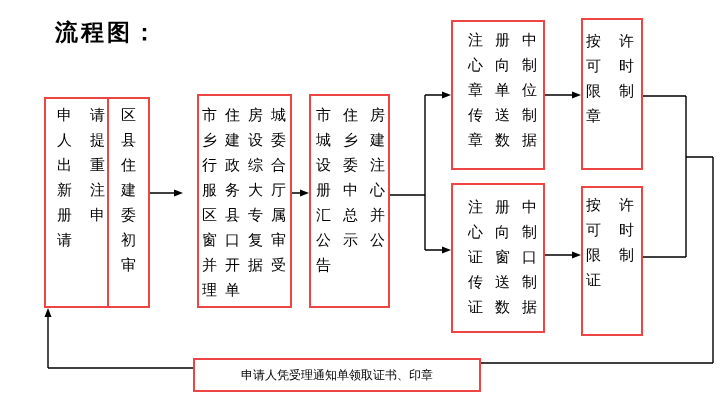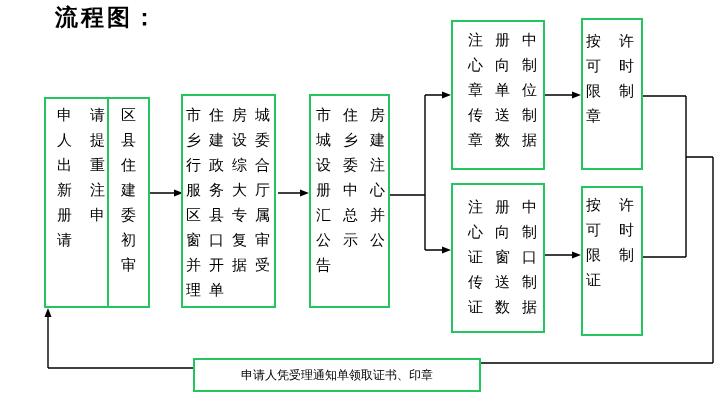--- a/index.html
+++ b/index.html
@@ -1,25 +1,25 @@
 <!DOCTYPE html>
 <html><head>
 <meta charset="utf-8">
 <style>
   html,body{margin:0;padding:0;background:#ffffff;}
   .stage{position:relative;width:725px;height:402px;background:#ffffff;overflow:hidden;
          font-family:"Liberation Serif","DejaVu Serif",serif;color:#000;}
-  .title{position:absolute;left:55px;top:2px;font-size:23px;font-weight:bold;
+  .title{position:absolute;left:55px;top:17px;font-size:23px;font-weight:bold;
          letter-spacing:3px;font-family:"Liberation Sans","DejaVu Sans",sans-serif;}
   svg.wires{position:absolute;left:0;top:0;width:725px;height:402px;}
-  .box{position:absolute;box-sizing:border-box;border:2px solid #22c55e;background:#fff;
+  .box{position:absolute;box-sizing:border-box;border:2px solid #ef4444;background:#fff;
        font-size:15px;line-height:25px;white-space:pre;overflow:hidden;}
   .b1{left:5px;  top:97px; width:74px;height:211px;padding:4px 16px 0 11px;letter-spacing:18px;margin-left:39px;}
   .b2{left:107px;top:97px; width:43px;height:211px;padding:4px 0 0 0;text-align:center;}
-  .b3{left:181px;top:94px; width:95px;height:214px;padding:7px 0 0 3px; letter-spacing:8px;}
+  .b3{left:197px;top:94px; width:95px;height:214px;padding:7px 0 0 3px; letter-spacing:8px;}
   .b4{left:309px;top:94px; width:81px;height:214px;padding:7px 8px 0 5px; letter-spacing:12px;}
   .b5{left:451px;top:20px; width:94px;height:150px;padding:6px 0 0 15px;letter-spacing:12px;}
   .b6{left:581px;top:18px; width:62px;height:152px;padding:9px 0 0 3px; letter-spacing:18px;}
   .b7{left:451px;top:183px;width:94px;height:150px;padding:10px 0 0 15px;letter-spacing:12px;}
   .b8{left:581px;top:186px;width:62px;height:150px;padding:5px 0 0 3px; letter-spacing:18px;}
   .b9{left:193px;top:358px;width:288px;height:34px;text-align:center;font-size:12px;
       line-height:30px;white-space:normal;letter-spacing:0;}
   .wires path{stroke:#000;stroke-width:1.4;fill:none;}
   .wires polygon{fill:#000;stroke:none;}
 </style>

